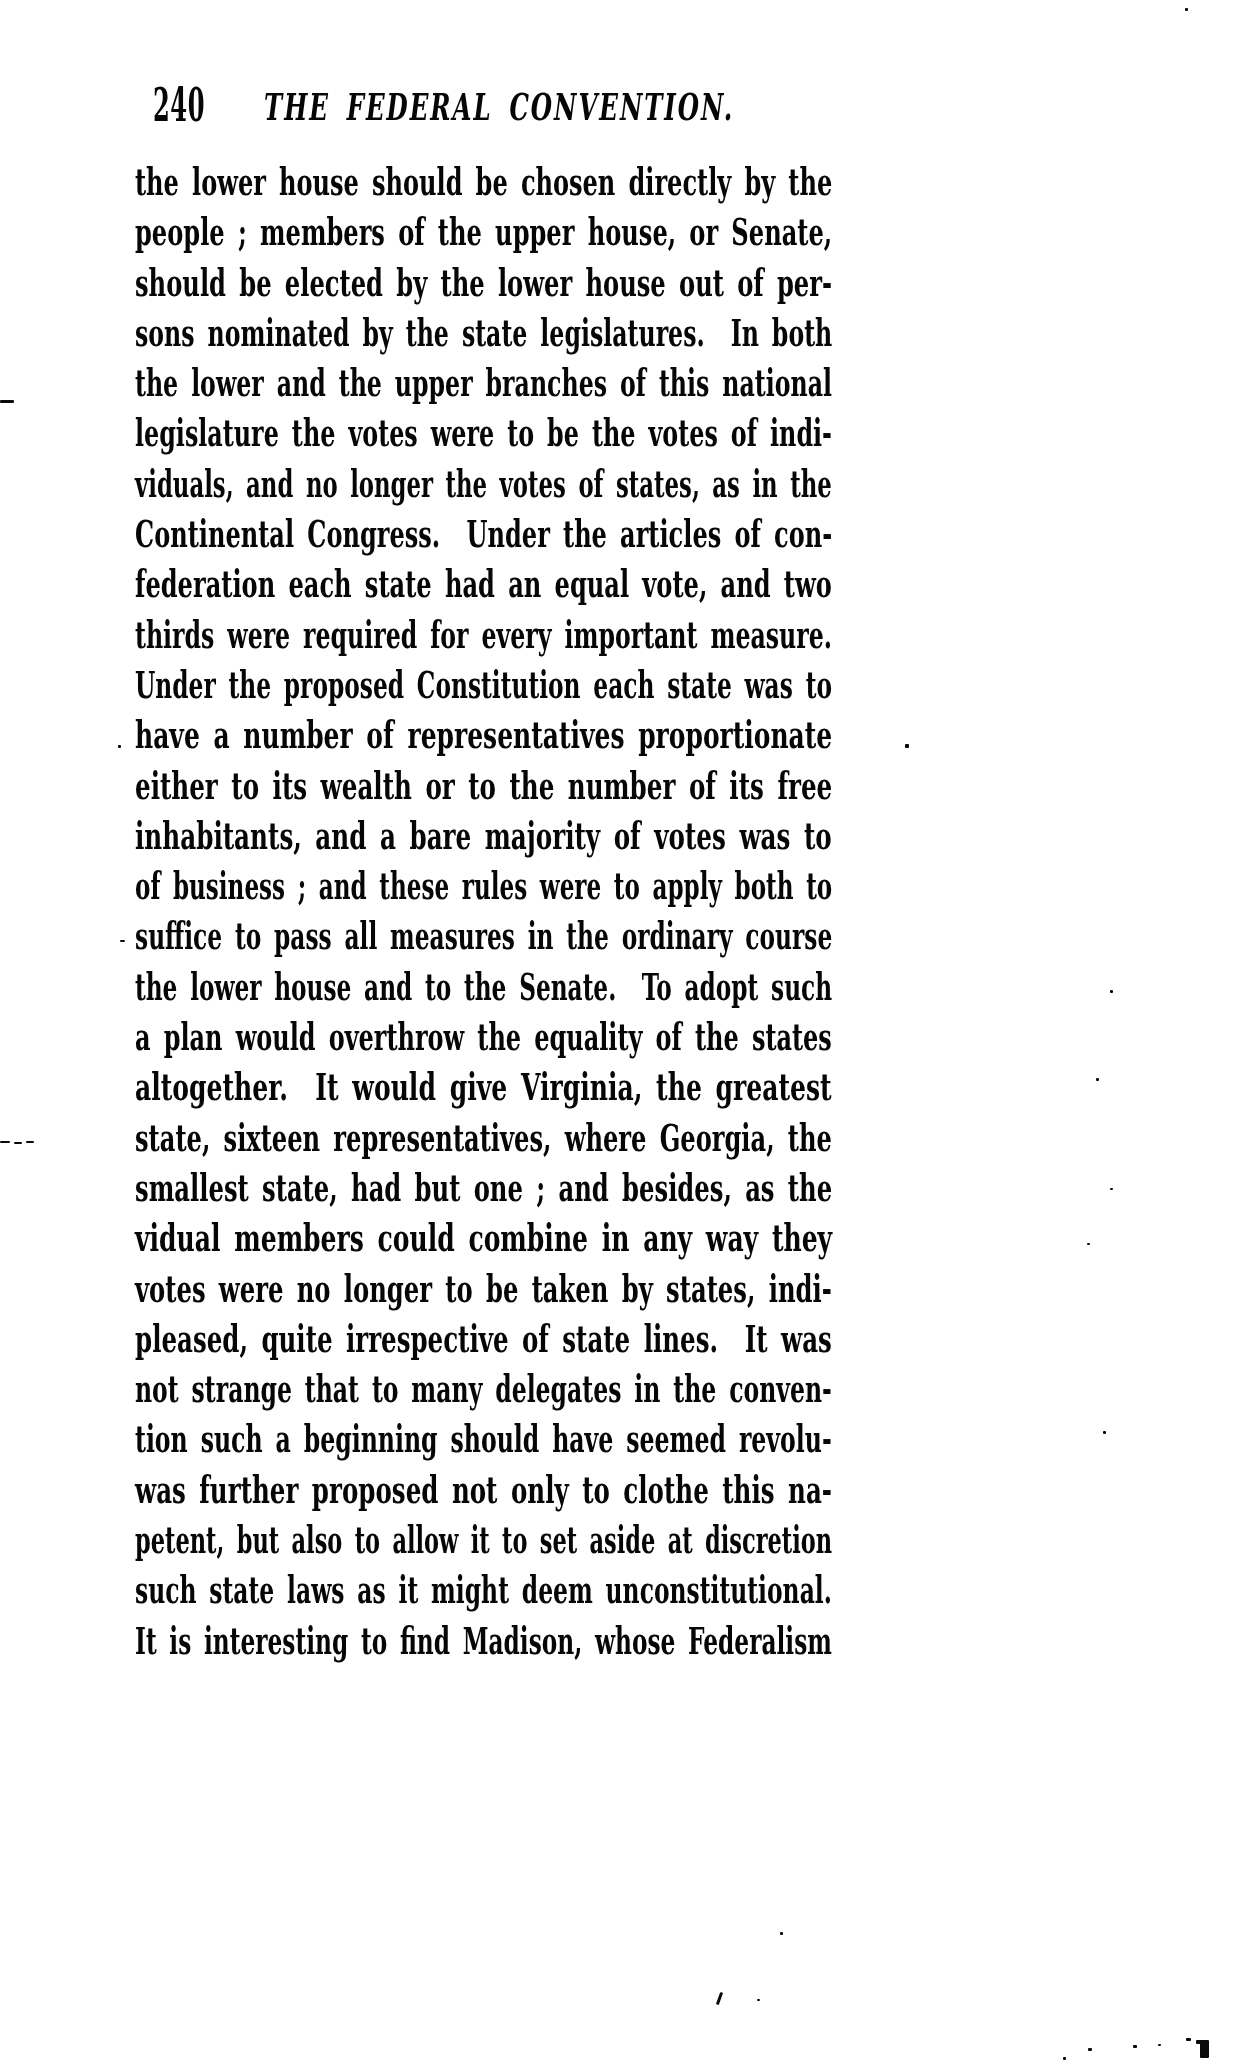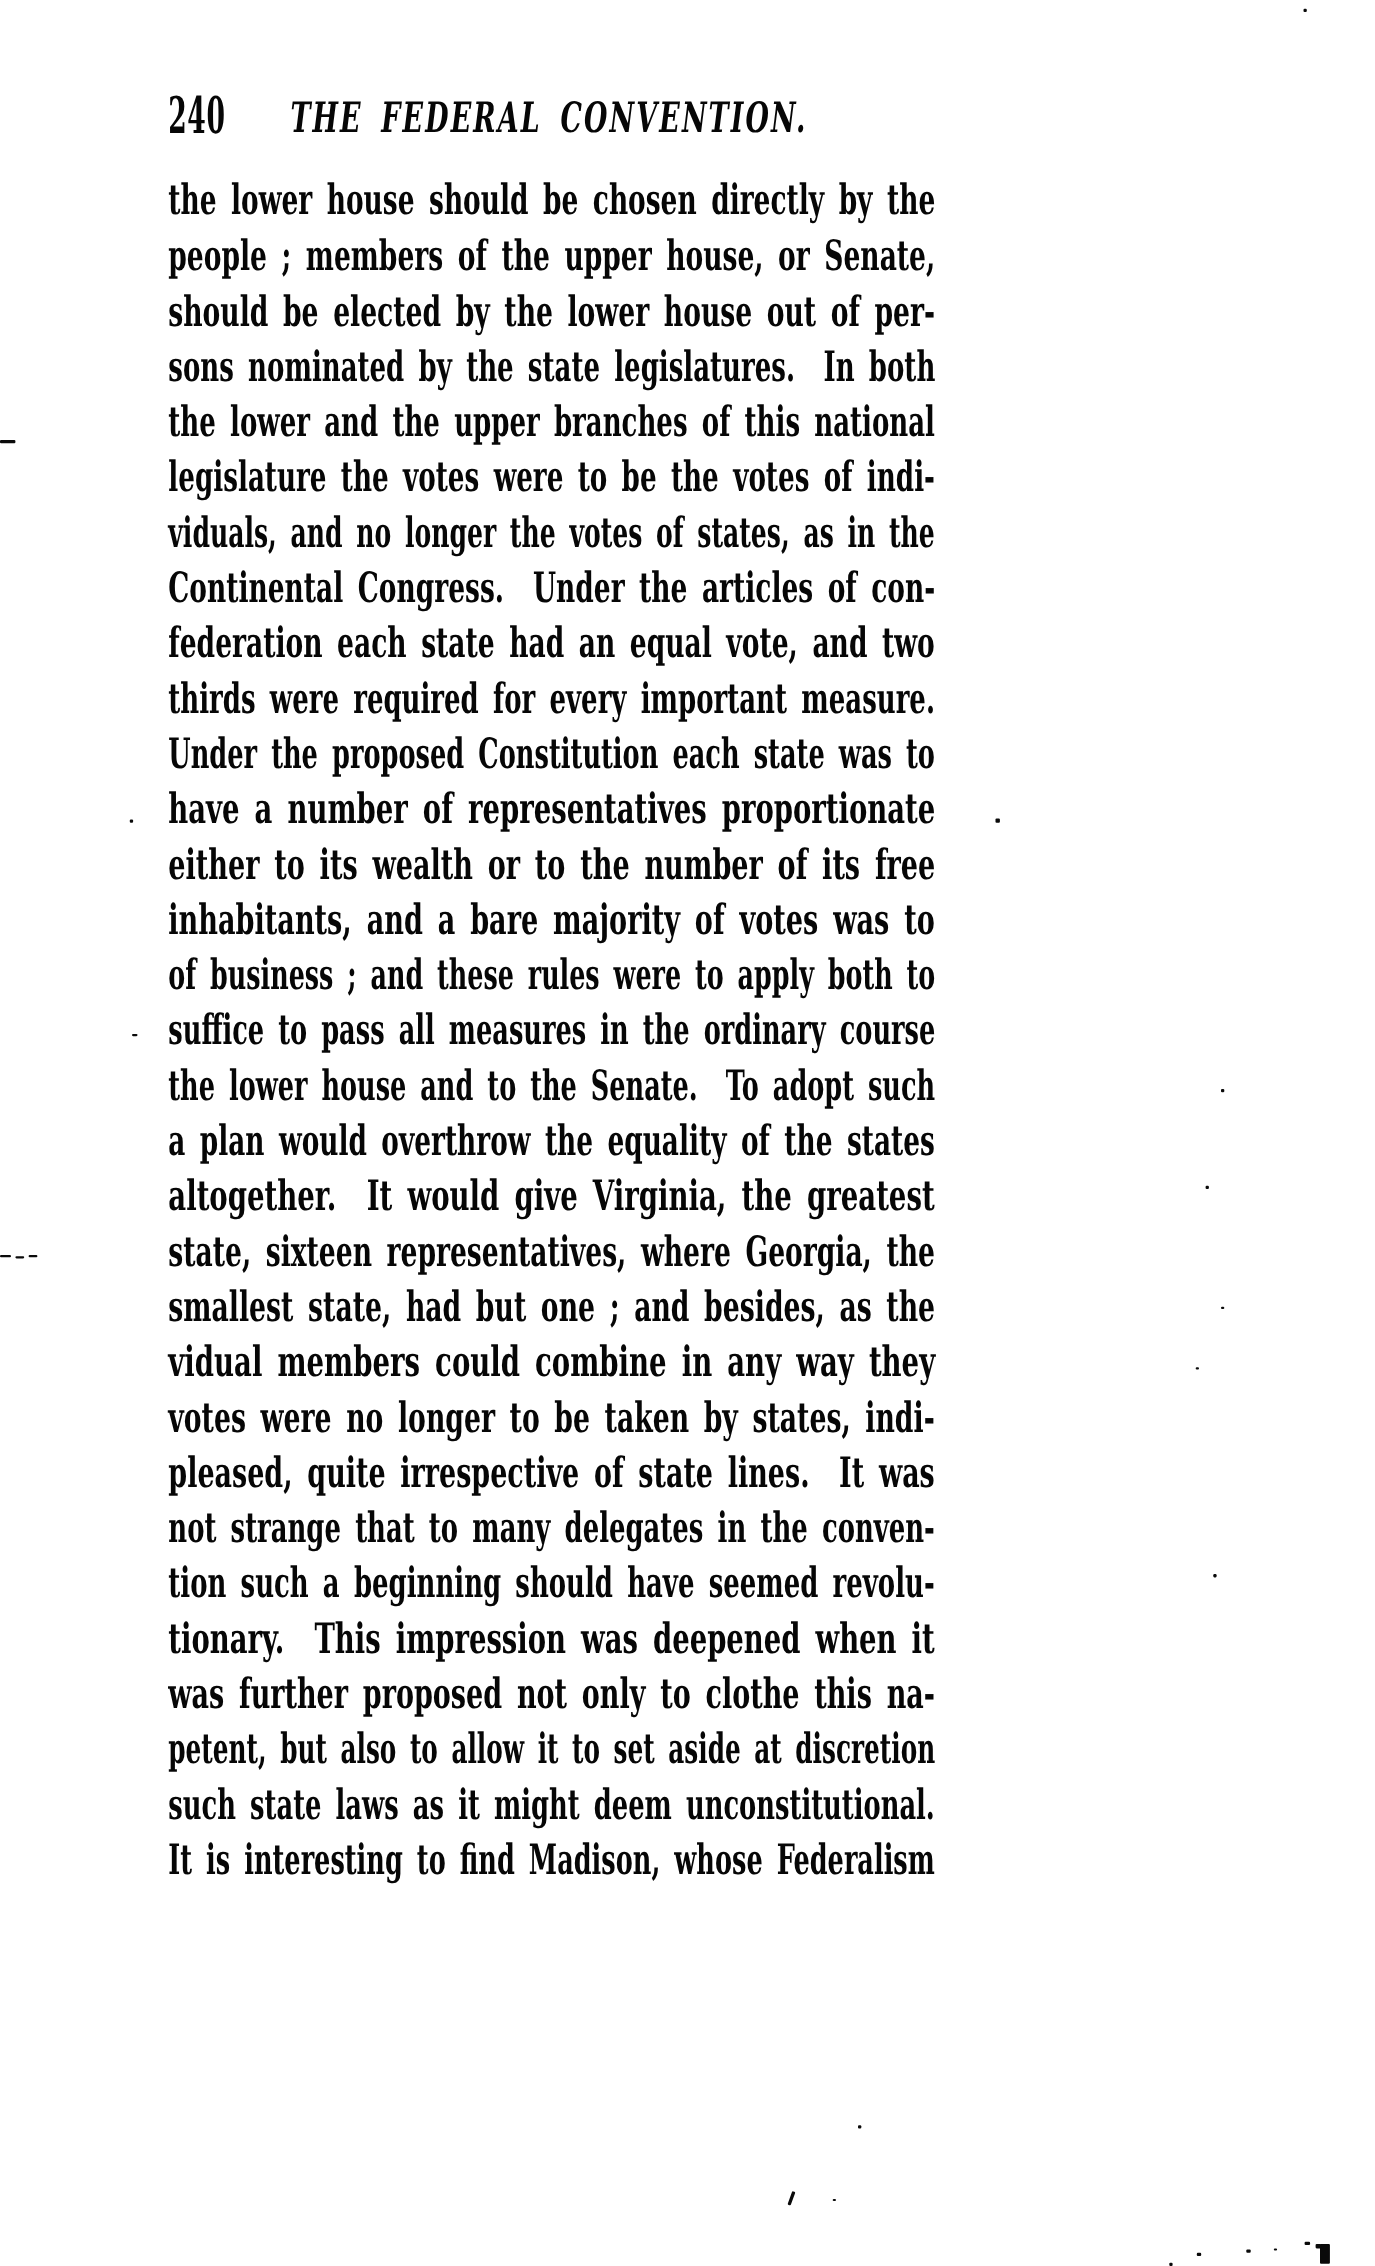--- a/index.html
+++ b/index.html
@@ -35,21 +35,21 @@
     font-weight: 700;
     font-style: italic;
     letter-spacing: 3px;
     word-spacing: 10px;
     display: inline-block;
     transform-origin: 0 0;
     white-space: pre;
   }
   .page-body {
     position: absolute;
-    left: 153px;
+    left: 135px;
     top: 157px;
     width: 697px;
     text-decoration: underline;
   }
   .line {
     height: 50.3px;
     line-height: 50.3px;
     white-space: pre;
     overflow: visible;
   }
@@ -93,21 +93,20 @@
       <div class="line"><span class="line-inner" style="transform: scaleX(0.611404);">the lower house and to the Senate.  To adopt such</span></div>
       <div class="line"><span class="line-inner" style="transform: scaleX(0.630769);">a plan would overthrow the equality of the states</span></div>
       <div class="line"><span class="line-inner" style="transform: scaleX(0.659413);">altogether.  It would give Virginia, the greatest</span></div>
       <div class="line"><span class="line-inner" style="transform: scaleX(0.635369);">state, sixteen representatives, where Georgia, the</span></div>
       <div class="line"><span class="line-inner" style="transform: scaleX(0.638278);">smallest state, had but one ; and besides, as the</span></div>
       <div class="line"><span class="line-inner" style="transform: scaleX(0.65879);">vidual members could combine in any way they</span></div>
       <div class="line"><span class="line-inner" style="transform: scaleX(0.638278);">votes were no longer to be taken by states, indi-</span></div>
       <div class="line"><span class="line-inner" style="transform: scaleX(0.644773);">pleased, quite irrespective of state lines.  It was</span></div>
       <div class="line"><span class="line-inner" style="transform: scaleX(0.619556);">not strange that to many delegates in the conven-</span></div>
       <div class="line"><span class="line-inner" style="transform: scaleX(0.620659);">tion such a beginning should have seemed revolu-</span></div>
-      <div class="line"><span class="line-inner" style="transform: scaleX(0.656927);">tionary.  This impression was deepened when it</span></div>
       <div class="line"><span class="line-inner" style="transform: scaleX(0.645968);">was further proposed not only to clothe this na-</span></div>
       <div class="line"><span class="line-inner" style="transform: scaleX(0.592184);">petent, but also to allow it to set aside at discretion</span></div>
       <div class="line"><span class="line-inner" style="transform: scaleX(0.616269);">such state laws as it might deem unconstitutional.</span></div>
       <div class="line"><span class="line-inner" style="transform: scaleX(0.61194);">It is interesting to find Madison, whose Federalism</span></div>
     </div>
 <div class="speck" style="left: 1185px; top: 8px; width: 3px; height: 3px;"></div>
     <div class="speck" style="left: 0px; top: 400px; width: 14px; height: 3px;"></div>
     <div class="speck" style="left: 118px; top: 745px; width: 3px; height: 3px;"></div>
     <div class="speck" style="left: 905px; top: 744px; width: 4px; height: 4px;"></div>
     <div class="speck" style="left: 120px; top: 940px; width: 5px; height: 2px;"></div>

